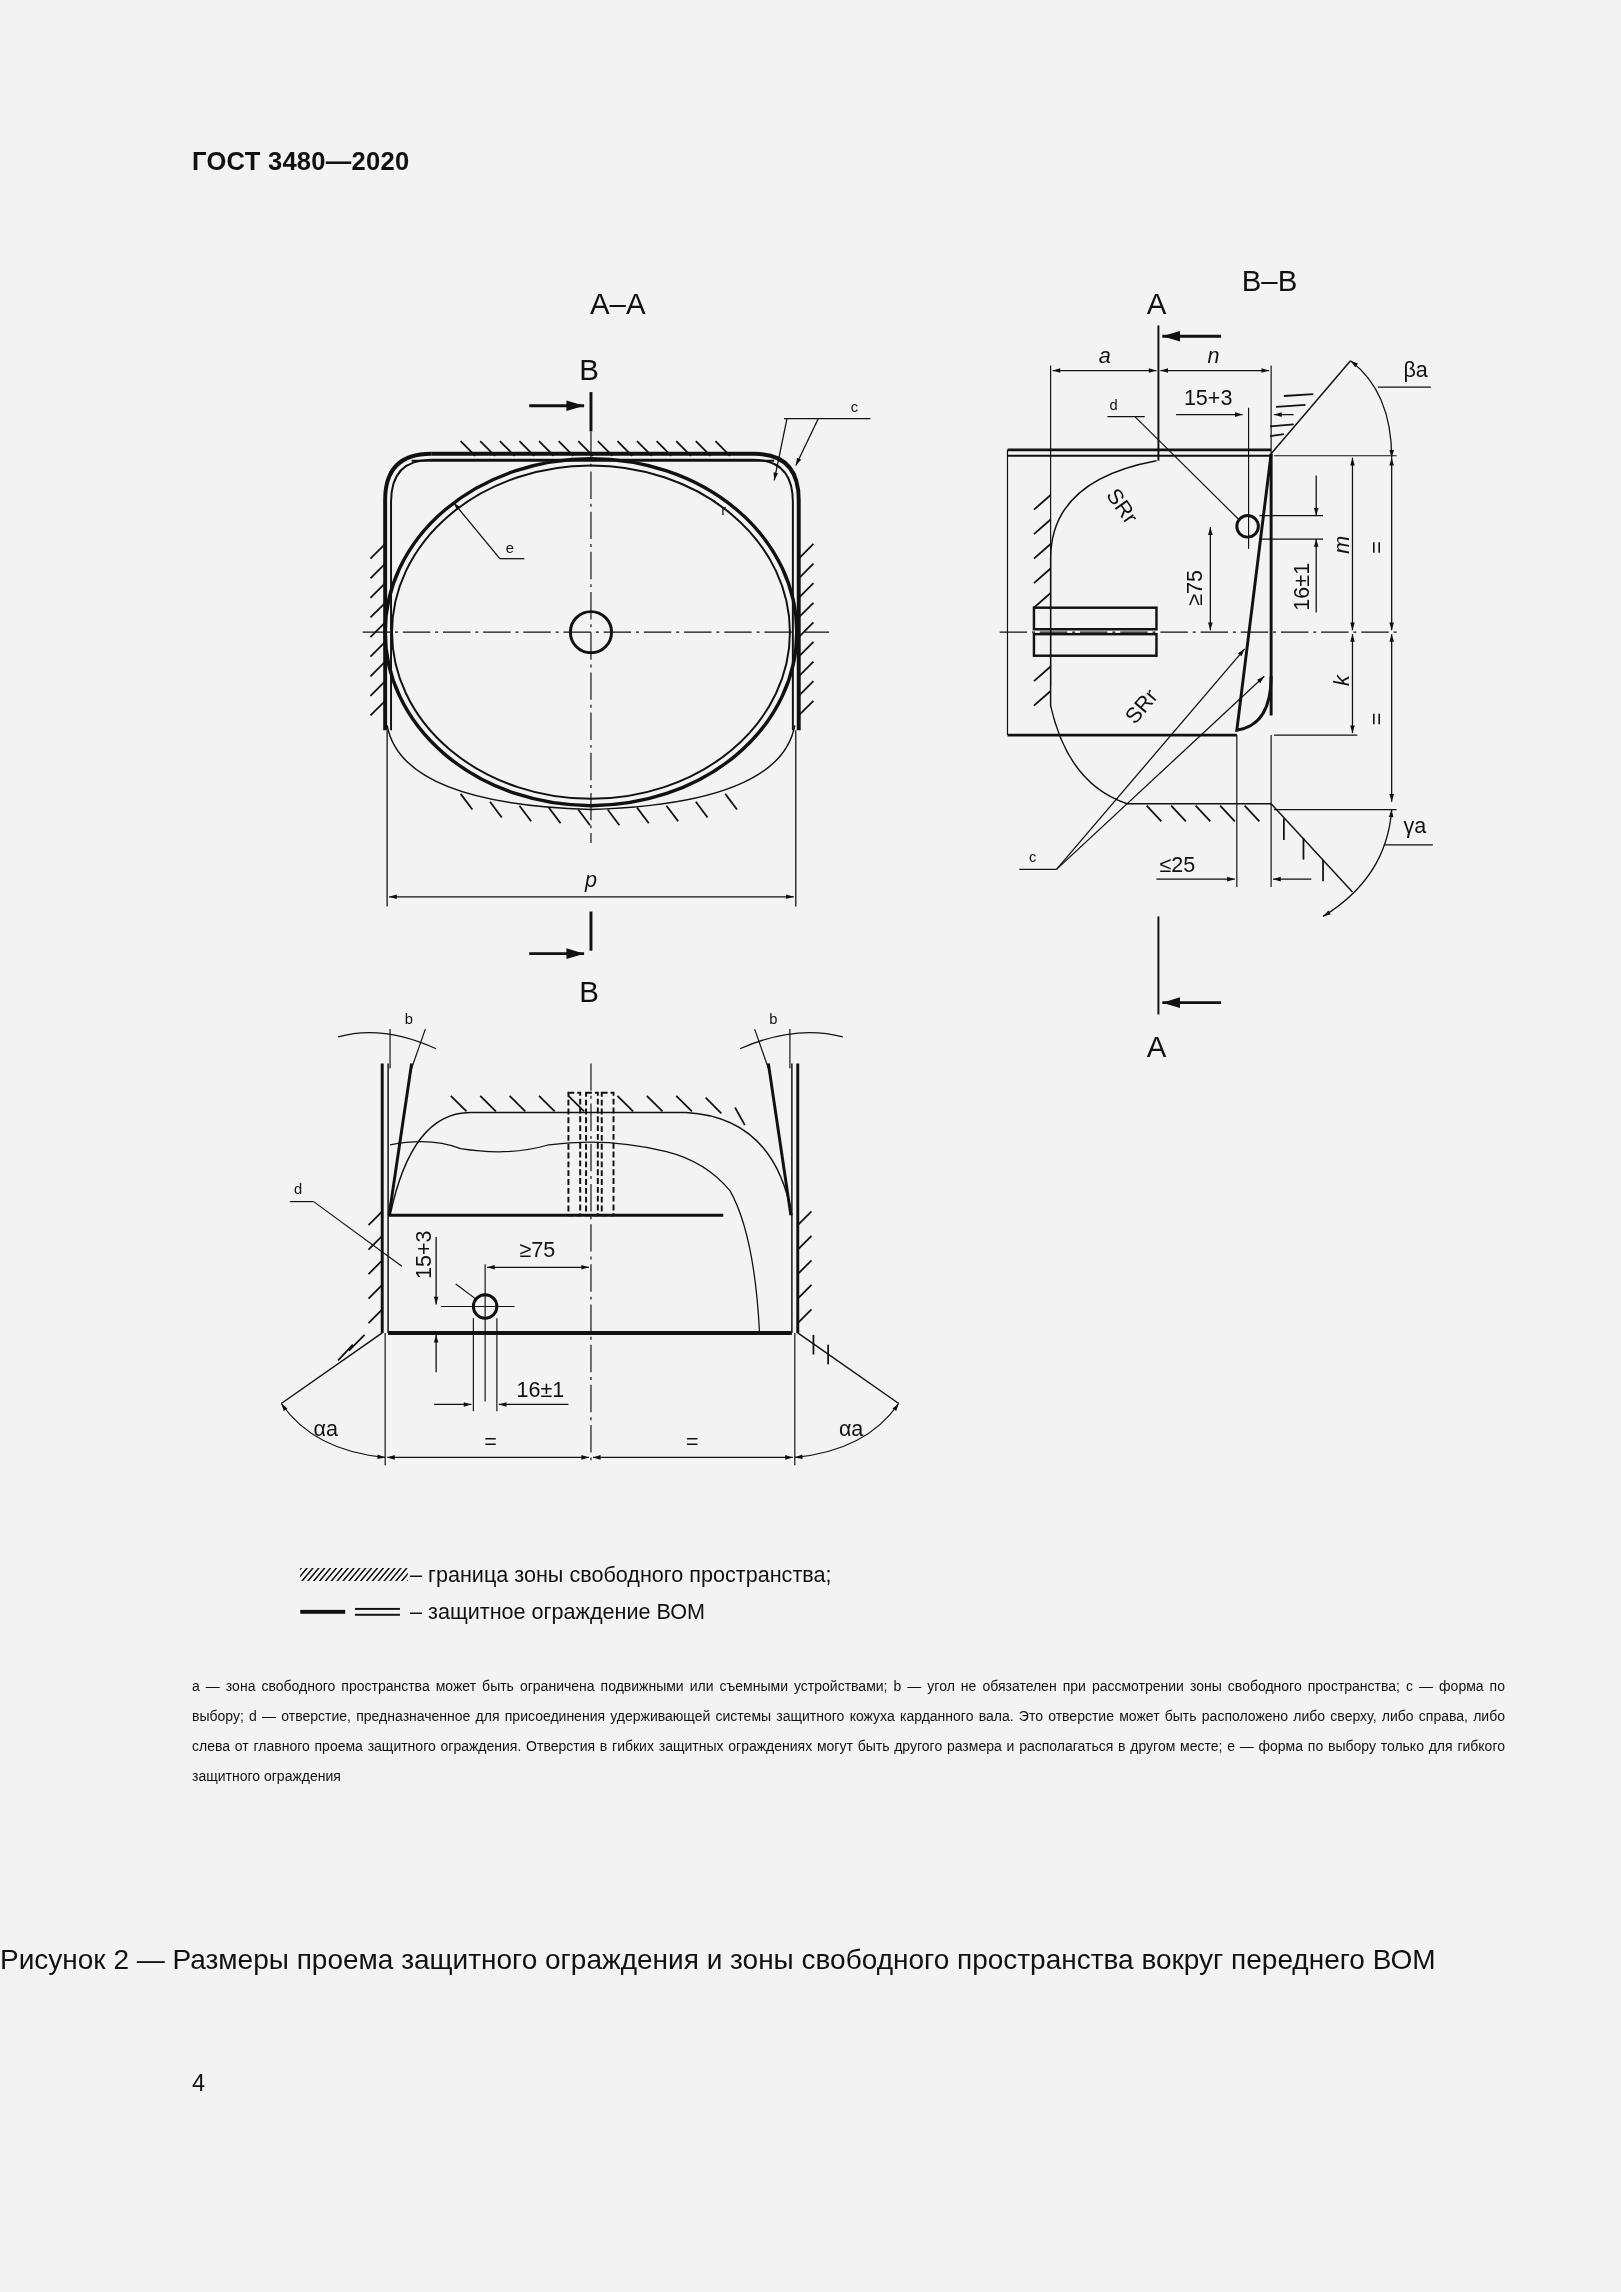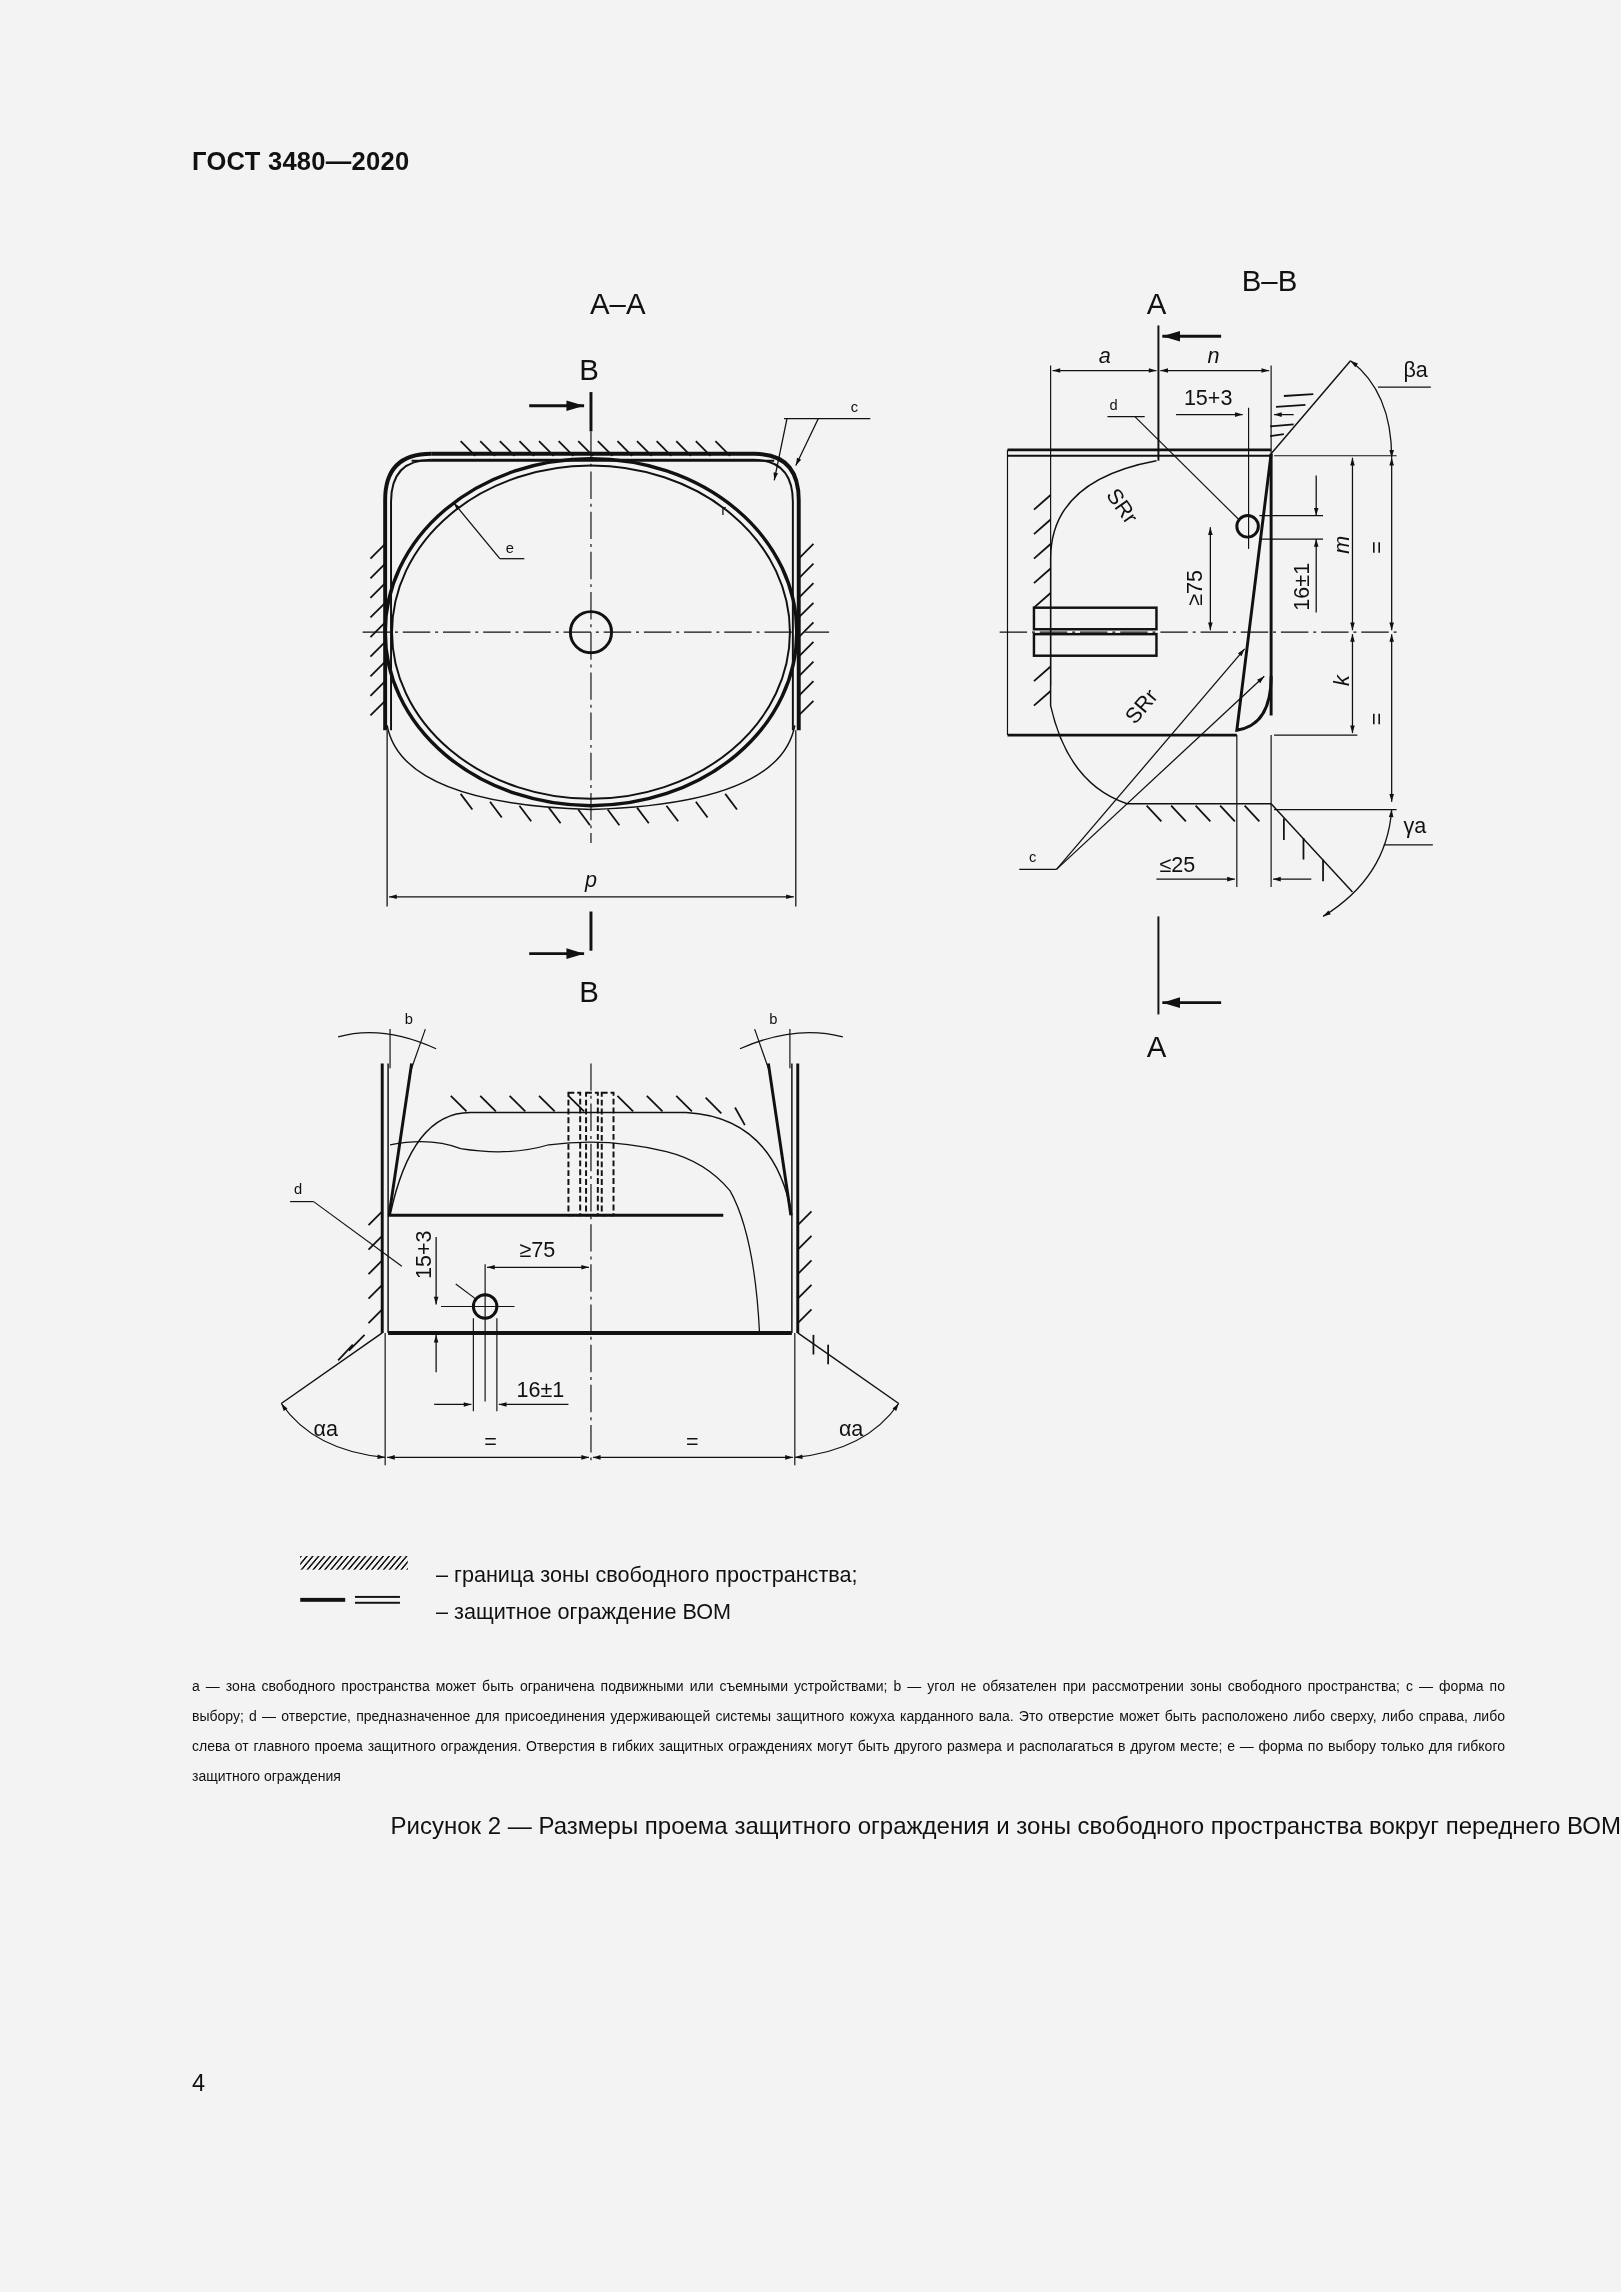--- a/index.html
+++ b/index.html
@@ -1,22 +1,22 @@
 <!DOCTYPE html>
 <html><head>
 <meta charset="utf-8">
 <style>
   html,body{margin:0;padding:0;background:#f3f3f3;}
   body{width:1621px;height:2293px;position:relative;overflow:hidden;font-family:"Liberation Sans",sans-serif;color:#111;}
   .header{position:absolute;left:192px;top:147px;font-weight:bold;font-size:25.5px;letter-spacing:0.3px;}
   svg.drawing{position:absolute;left:0;top:0;}
   .legend{position:absolute;left:300px;top:1556px;font-size:21.6px;line-height:37px;}
-  .legend-row{display:flex;gap:28px;height:37px;}
+  .legend-row{display:flex;align-items:center;gap:2px;height:37px;}
   .notes{position:absolute;left:192px;top:1671px;width:1313px;font-size:14px;line-height:30px;text-align:justify;}
-  .caption{position:absolute;left:0;width:1621px;top:1812px;text-align:right;font-size:24px;}
+  .caption{position:absolute;left:0;width:1621px;top:1944px;text-align:left;font-size:28px;}
   .page-num{position:absolute;left:192px;top:2070px;font-size:23.5px;}
   .lbl{font-family:"Liberation Sans",sans-serif;fill:#111;}
 </style>
 </head>
 <body>
 
 <div class="header">ГОСТ 3480—2020</div>
 
 <svg class="drawing" width="1621" height="1529" viewBox="0 0 1654 1560" xmlns="http://www.w3.org/2000/svg">
   <defs>

